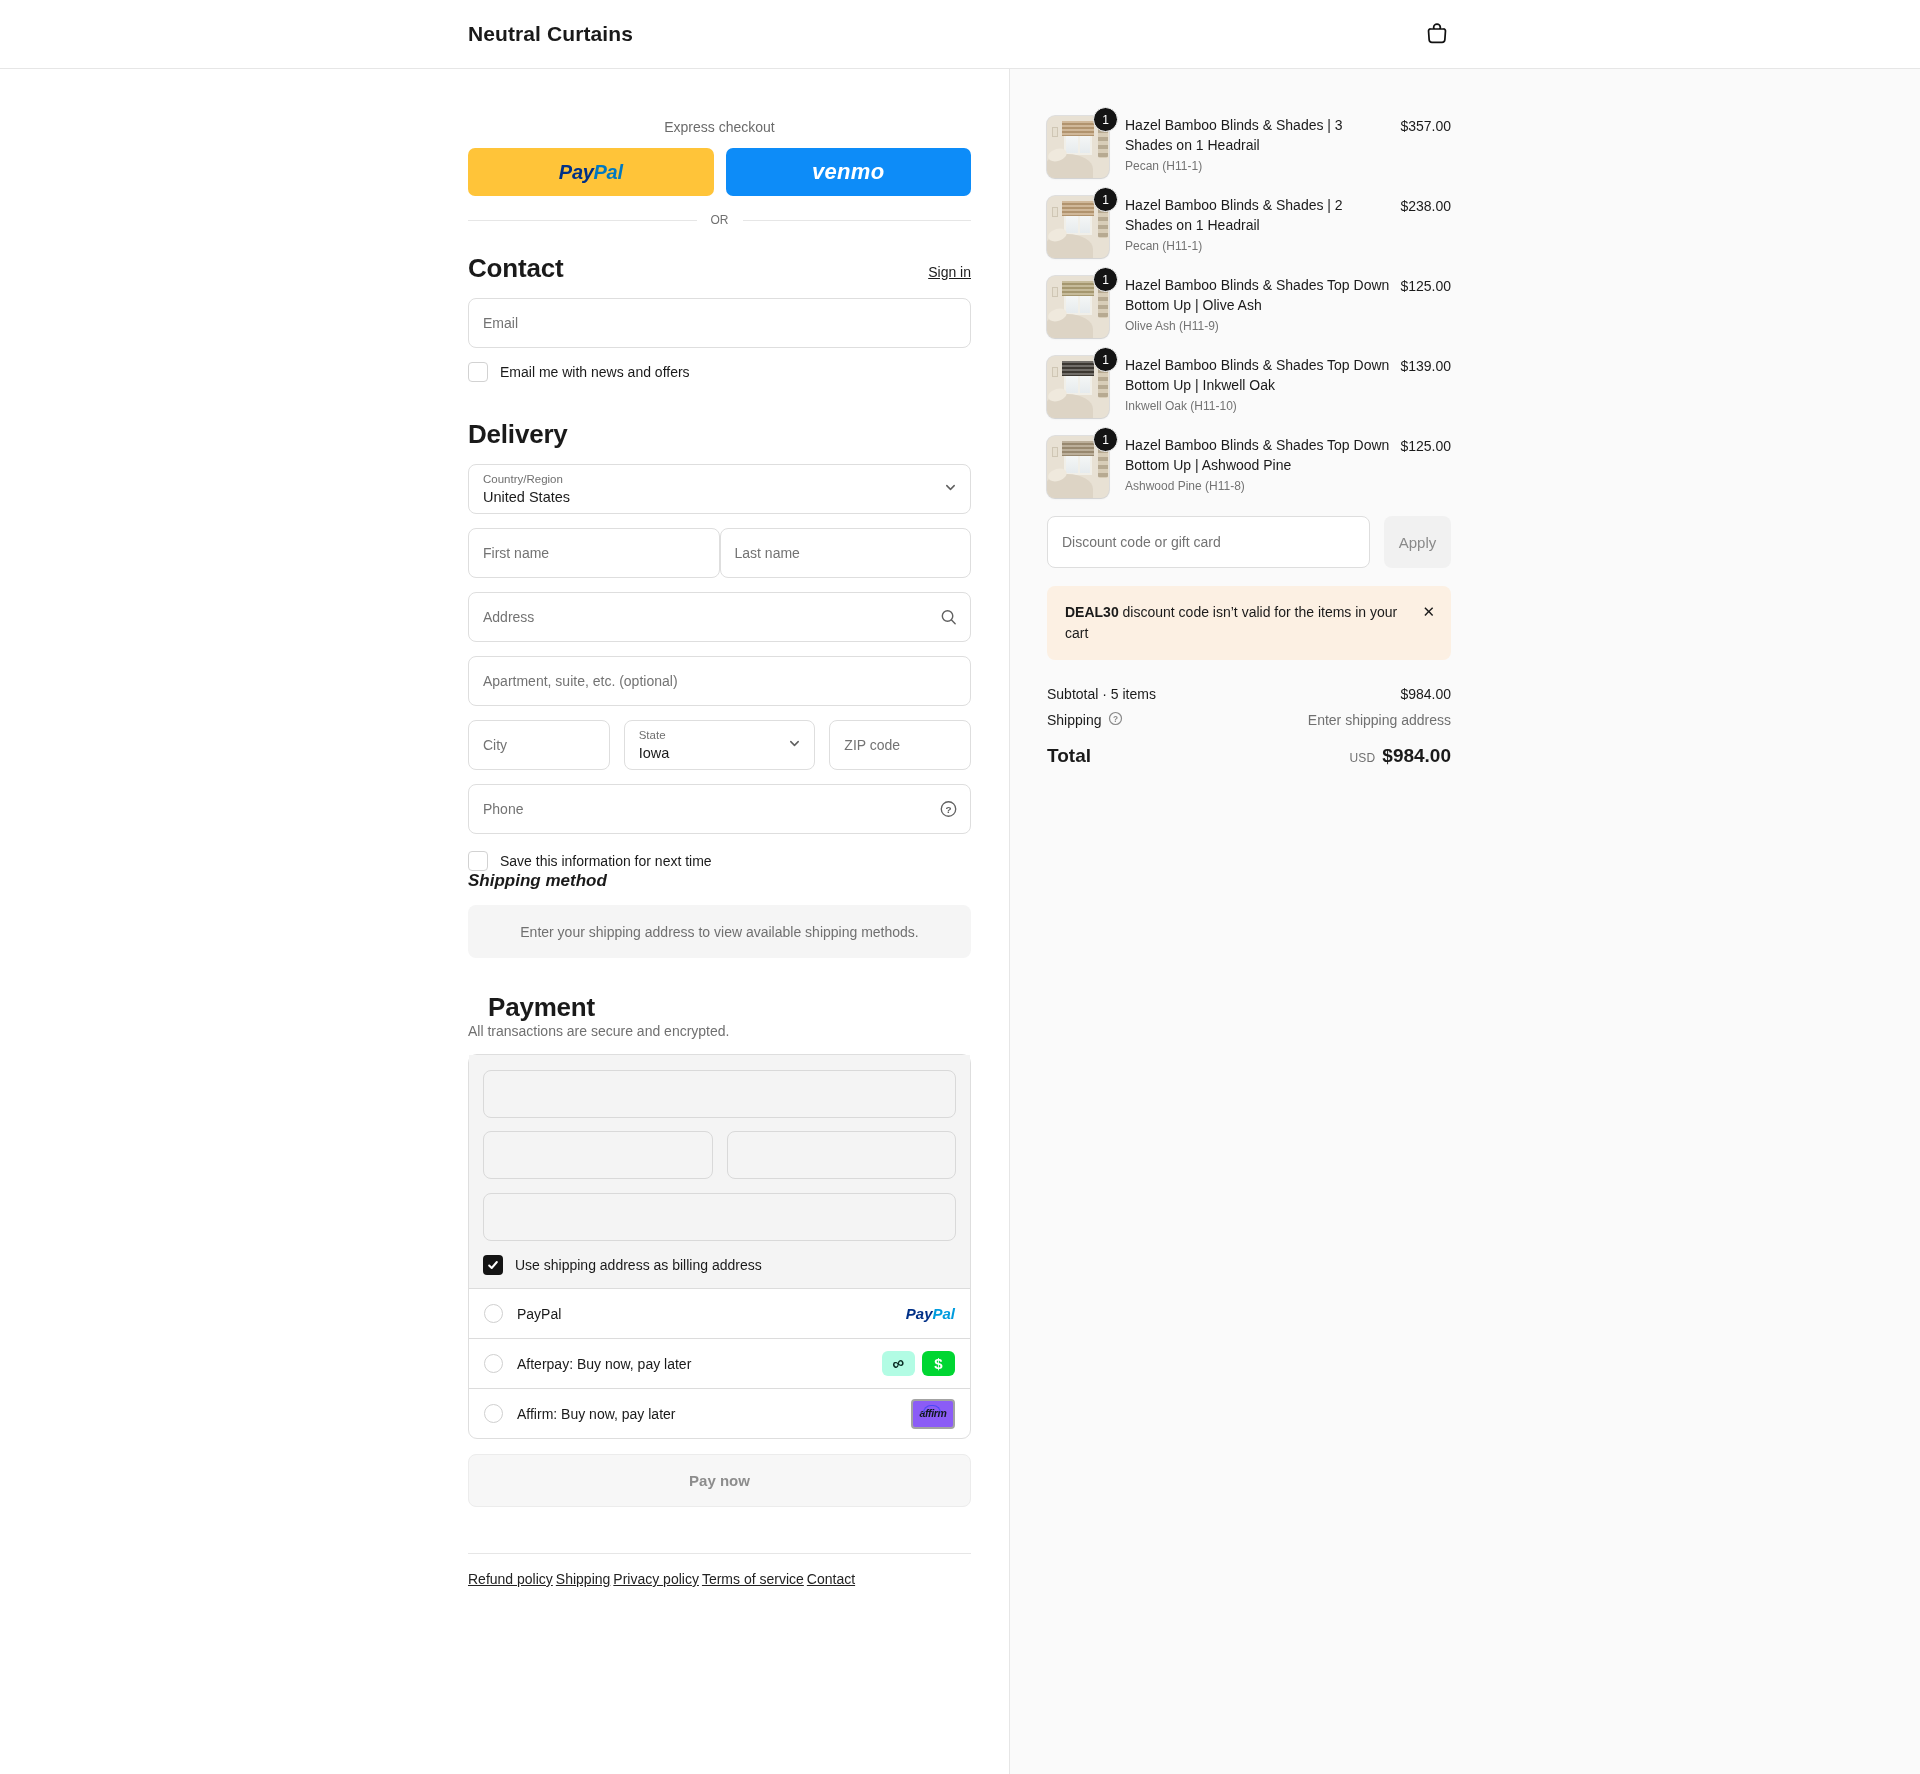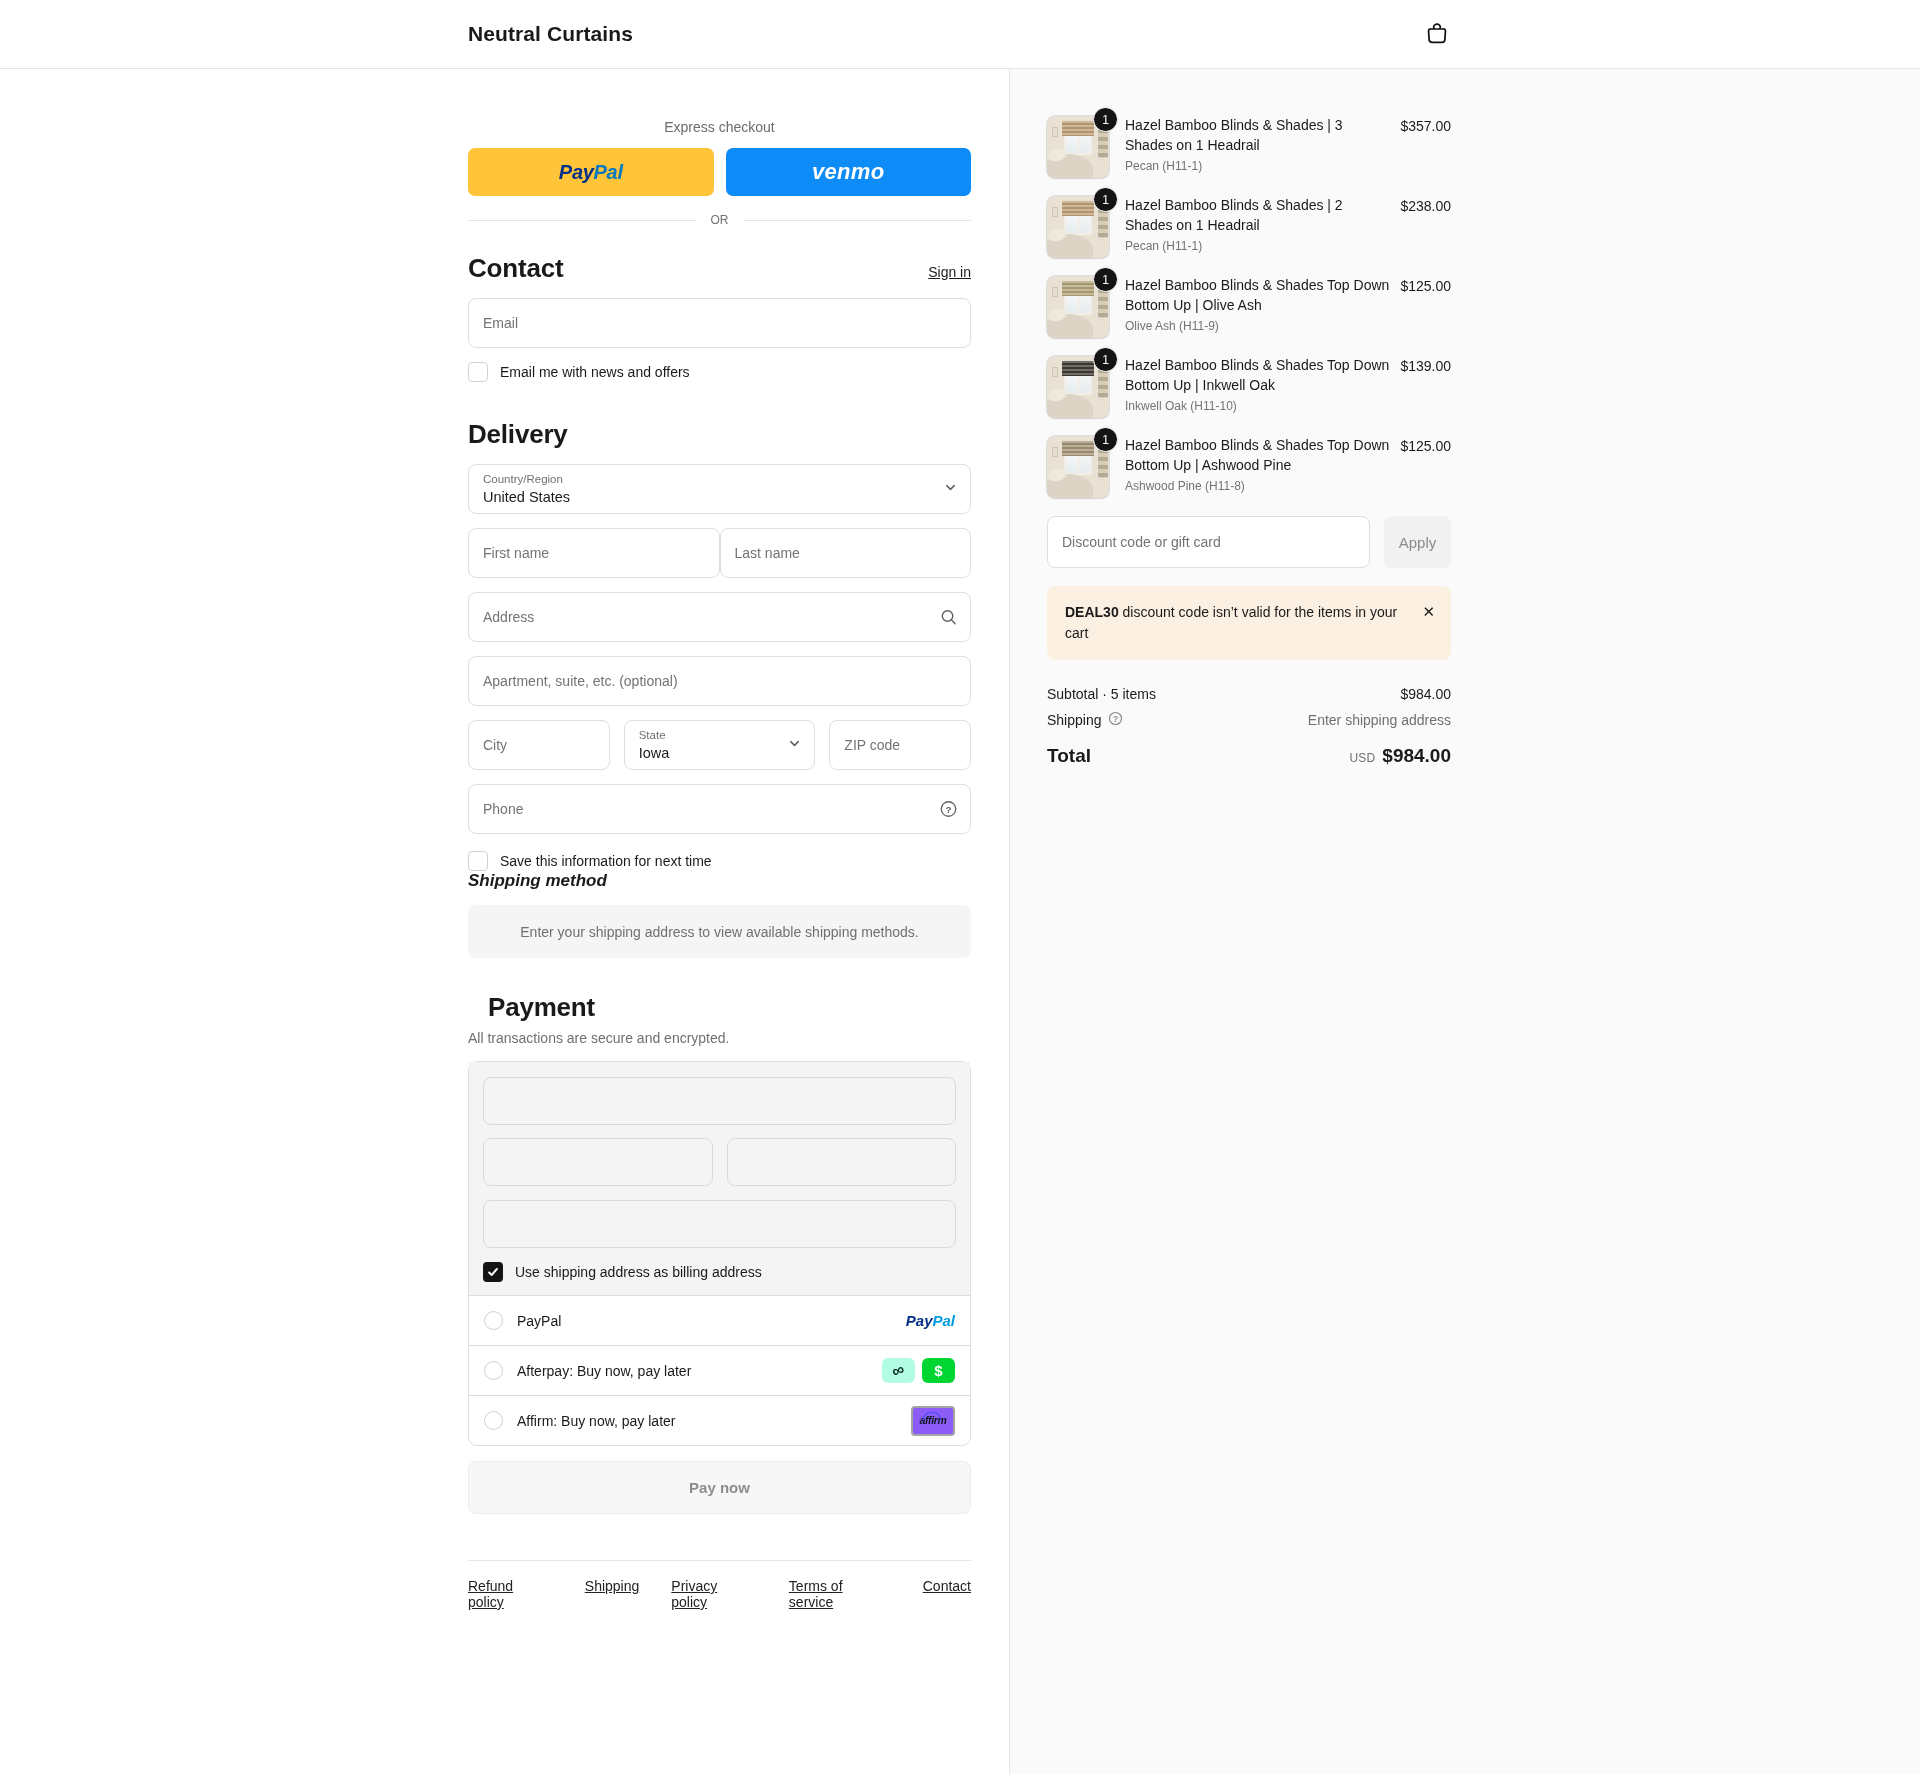--- a/index.html
+++ b/index.html
@@ -66,21 +66,21 @@
   .cb-off{width:20px;height:20px;flex:none;border:1.5px solid #d2d2d2;border-radius:4px;background:#fff;box-sizing:border-box;cursor:pointer;}
   .cb-on{width:20px;height:20px;flex:none;border-radius:4px;background:#141414;display:flex;align-items:center;justify-content:center;cursor:pointer;}
   .cb-label{font-size:14px;}
 
   
   .mt32{margin-top:32px;font-style:italic;}
   .ship-empty{margin-top:14px;height:53px;background:#f5f5f5;border-radius:8px;display:flex;align-items:center;justify-content:center;}
   .ship-empty span{font-size:14px;color:#707070;}
 
   
-  .pay-sub{font-size:14px;color:#707070;margin-top:7px;}
+  .pay-sub{font-size:14px;color:#707070;}
   .pay-box{margin-top:15px;border:1px solid #dedede;border-radius:9px;background:#fff;}
   .cc-row{
     display:flex;align-items:center;gap:14px;height:49px;padding:0 15px;background:#fff;
     border:2px solid #121212;border-radius:9px;margin:-1px -1px 0 -1px;position:relative;z-index:1;cursor:pointer;
   }
   .cc-row .cc-label{font-size:14px;flex:1;}
   .radio-on{width:19px;height:19px;flex:none;border-radius:50%;background:#111;position:relative;}
   .radio-on::after{content:'';position:absolute;inset:3px;border-radius:50%;background:#fff;}
   .radio-on::before{content:'';position:absolute;inset:6px;border-radius:50%;background:#111;z-index:1;}
   .radio-off{width:19px;height:19px;flex:none;border-radius:50%;border:1.5px solid #cfcfcf;background:#fff;box-sizing:border-box;}
@@ -115,21 +115,21 @@
   .affirm-arc{position:absolute;top:4px;left:10px;width:16px;height:7px;border:1.6px solid #4a4af4;border-bottom:none;border-radius:10px 10px 0 0;}
   .klarna-badge{width:44px;height:26px;border-radius:4px;display:flex;align-items:center;justify-content:center;font-size:10.5px;font-weight:700;color:#17120f;}
 
   .paynow-btn{
     margin-top:15px;width:100%;height:53px;border:1px solid #ececec;border-radius:8px;background:#f7f7f7;
     color:#8d8d8d;font-size:15px;font-weight:600;font-family:inherit;cursor:pointer;
   }
 
   
   .footer{margin-top:46px;border-top:1px solid #e6e6e6;padding:17px 0 0 0;}
-  .footer-links{display:flex;gap:32px;}
+  .footer-links{display:flex;gap:3px;}
   .footer-links a{font-size:14px;color:#222;text-decoration:underline;cursor:pointer;}
 
   
   .item{display:flex;align-items:flex-start;margin-bottom:18px;}
   .thumb-wrap{position:relative;width:62px;height:62px;flex:none;margin-right:16px;}
   .thumb{position:absolute;inset:0;border-radius:8px;overflow:hidden;background:#e8e1d4;box-shadow:0 0 0 1px rgba(0,0,0,.1),0 1px 2px rgba(0,0,0,.08);}
   .t-window{position:absolute;left:27%;top:13%;width:46%;height:50%;background:linear-gradient(#fdfdfb,#e6ebed);border:2.5px solid #f1efe8;box-sizing:border-box;}
   .t-window::after{content:'';position:absolute;left:50%;top:0;bottom:0;width:2px;background:#f1efe8;}
   .t-blind{position:absolute;left:24.5%;top:8%;width:51%;height:25%;background:#c0a077;background-image:repeating-linear-gradient(180deg,rgba(255,255,255,.25) 0 2px,rgba(0,0,0,.08) 2px 4px);}
   .t-shelf{position:absolute;right:1%;top:15%;width:16%;height:52%;background:repeating-linear-gradient(180deg,#d8cdb8 0 4px,#b7aa92 4px 8px);border-radius:2px;}

